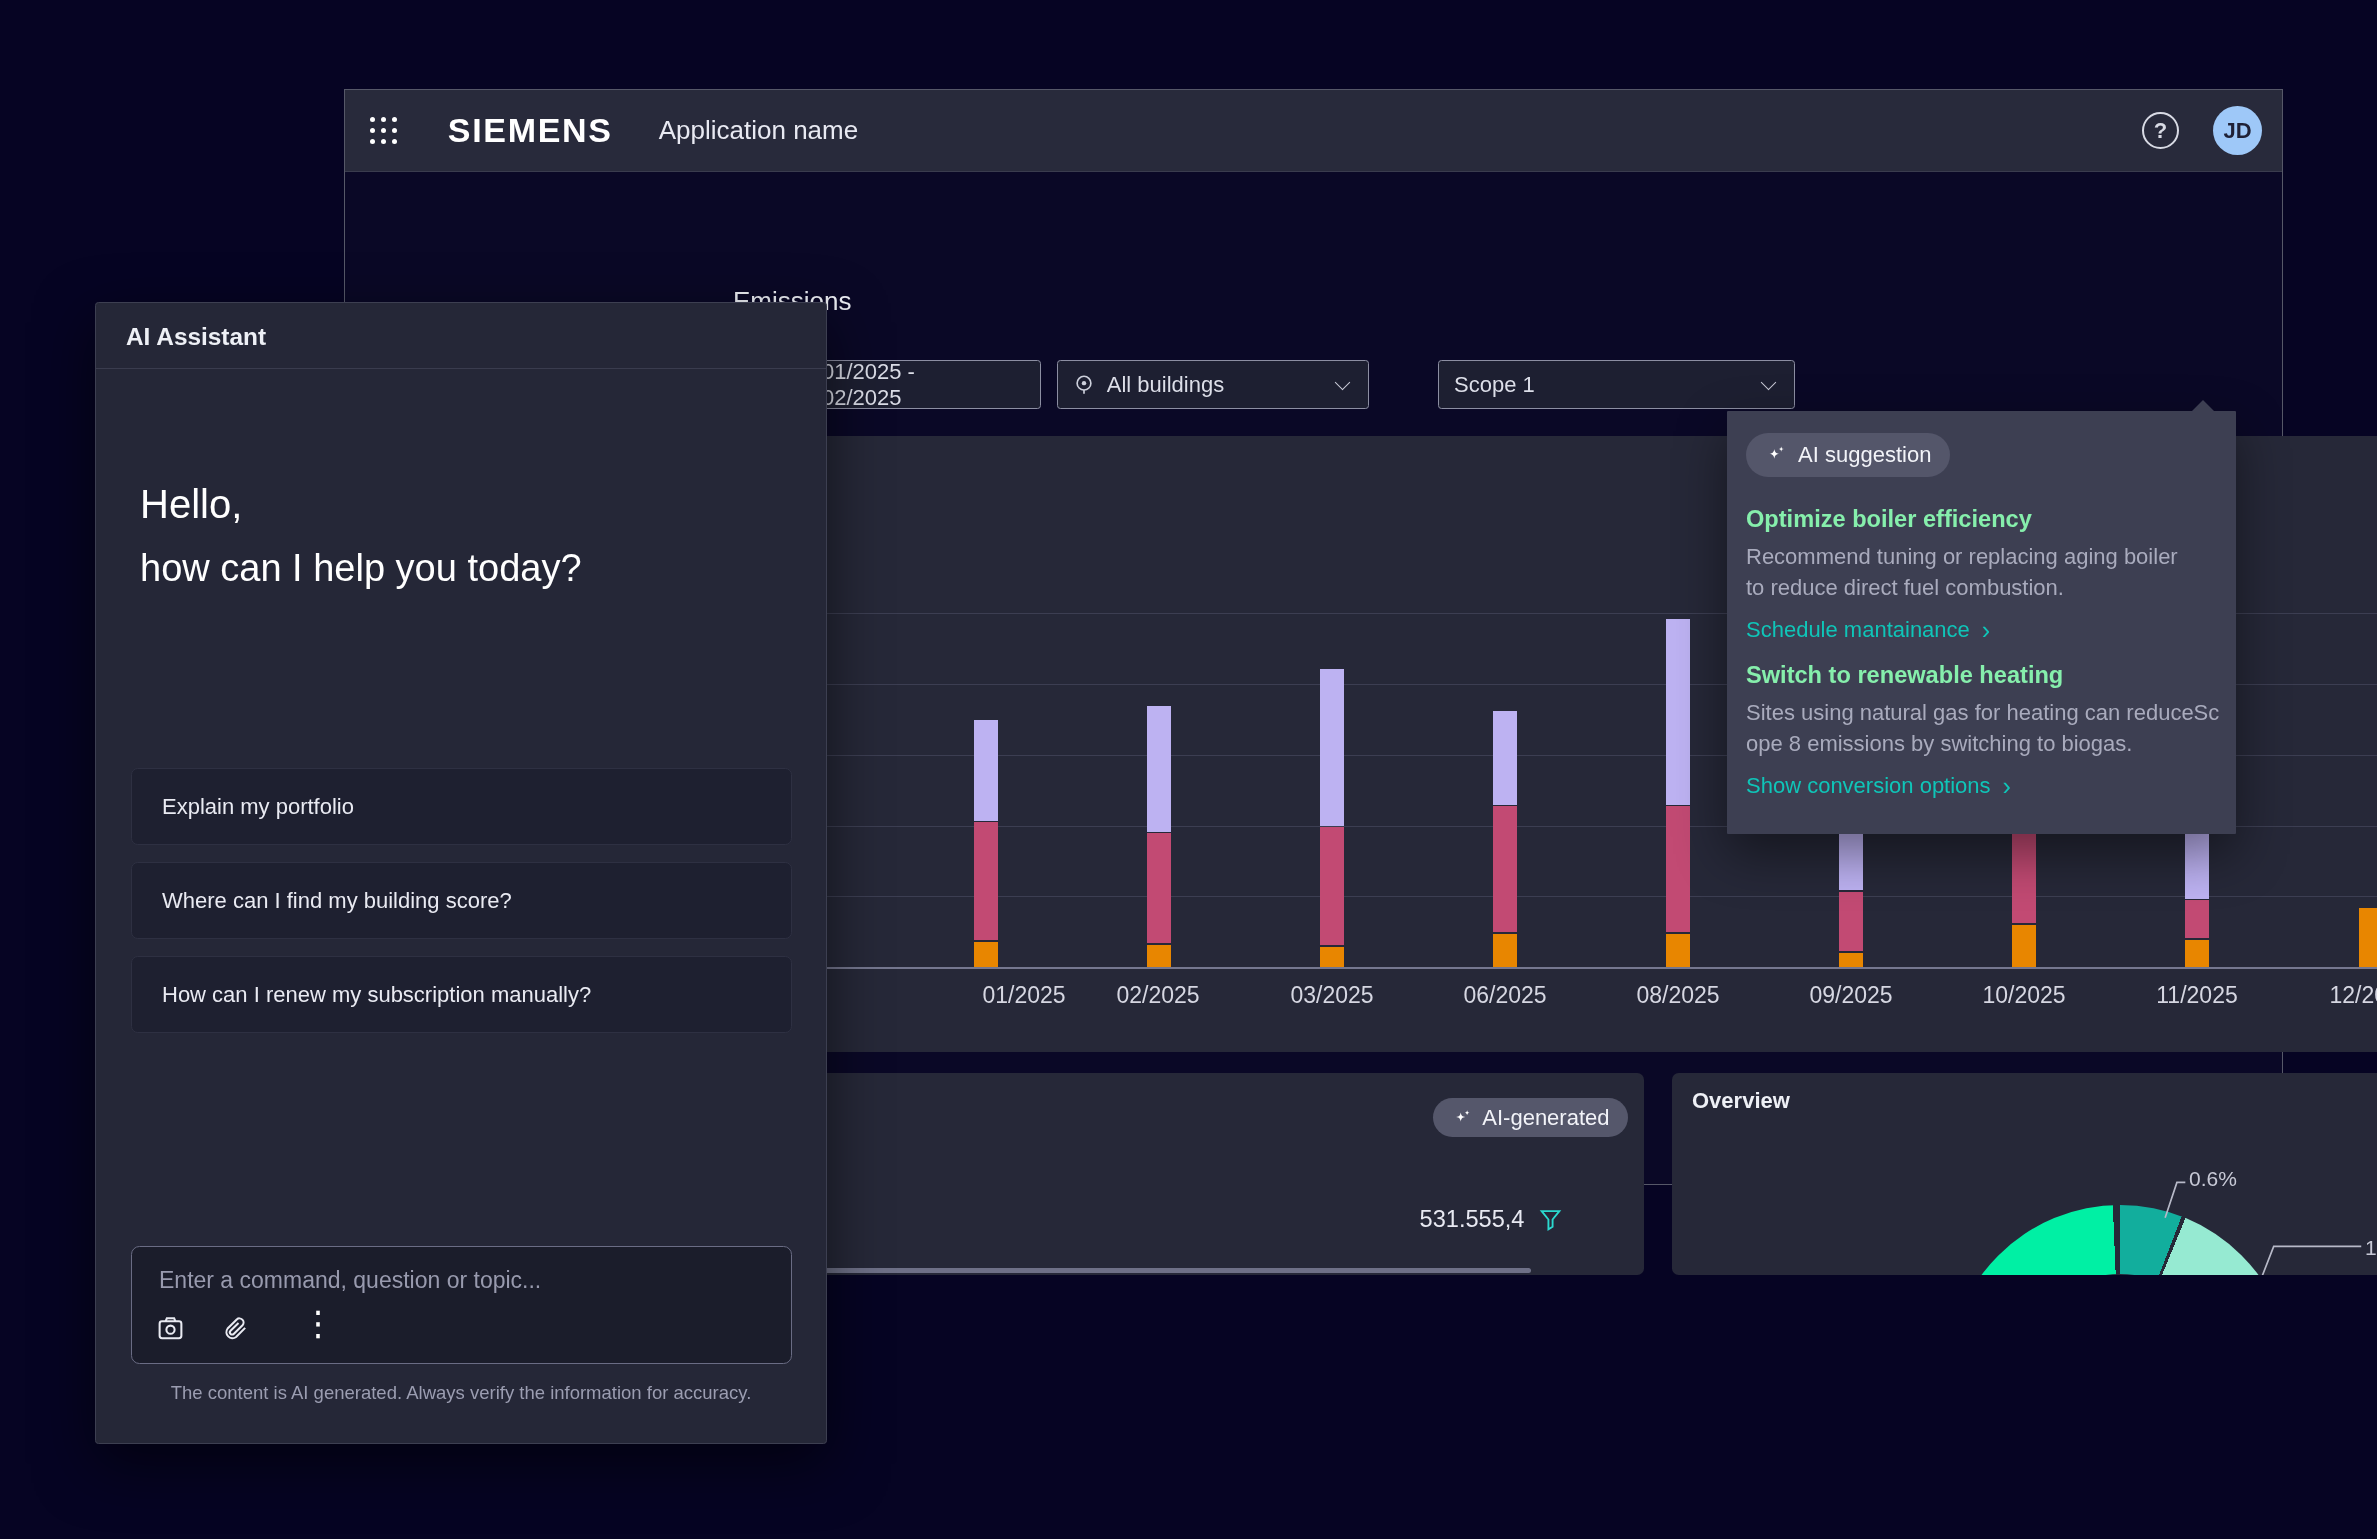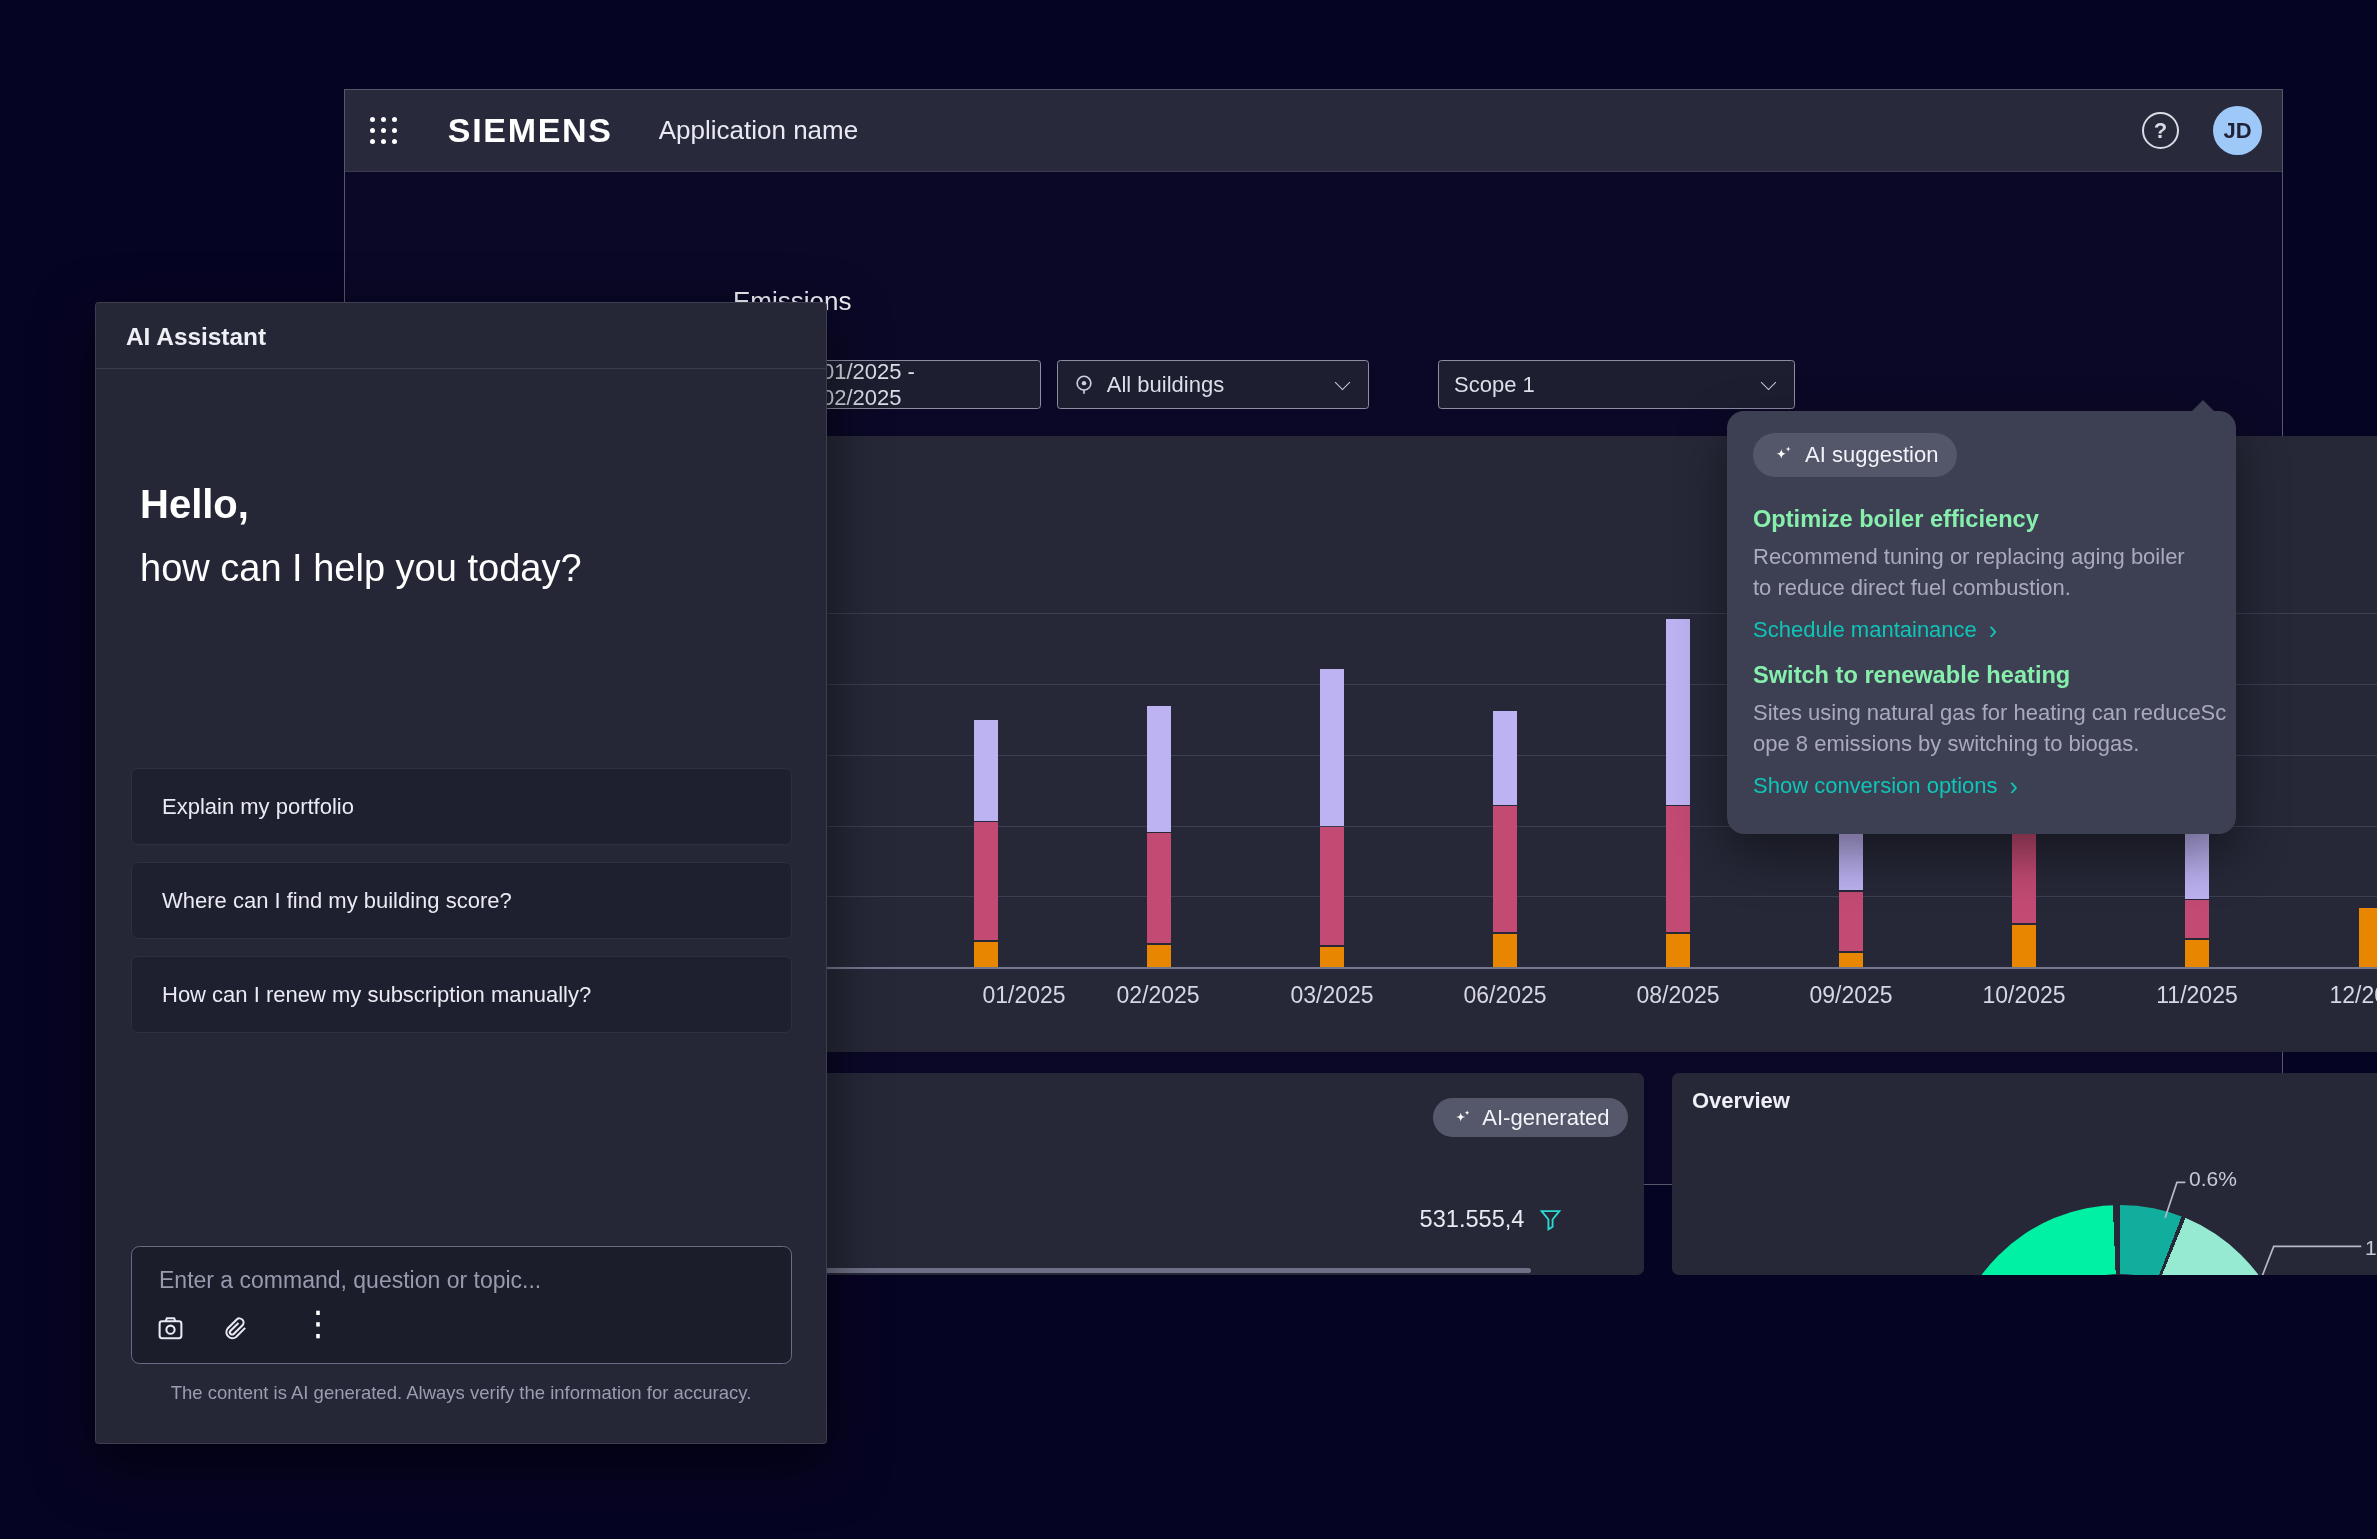--- a/index.html
+++ b/index.html
@@ -59,37 +59,37 @@
   .card-title{position:absolute;left:20px;top:15px;font-size:22px;font-weight:600;color:#eef0f6;}
   .donut{position:absolute;border-radius:50%;cursor:pointer;}
   .donut-hole{position:absolute;border-radius:50%;background:#262838;}
   .leader-svg{position:absolute;left:0;top:0;pointer-events:none;}
   .pie-label{position:absolute;font-size:21px;color:#c7c9d6;white-space:nowrap;}
   #pie-label-1{left:517px;top:94px;}
   #pie-label-2{left:693px;top:163px;}
 
   
   #ai-popup{position:absolute;left:1727px;top:411px;width:509px;height:423px;background:#3d3f52;
-    border-radius:17px;box-shadow:0 20px 51px rgba(0,0,0,.45);z-index:40;padding:22px 26px;}
+    border-radius:1px;box-shadow:0 20px 51px rgba(0,0,0,.45);z-index:40;padding:22px 19px;}
   #ai-popup .caret{position:absolute;top:-11px;left:465px;width:0;height:0;
     border-left:11.8px solid transparent;border-right:11.8px solid transparent;border-bottom:11.8px solid #3d3f52;}
   .pop-pill{display:inline-flex;align-items:center;gap:10px;height:44px;padding:0 18.5px;border-radius:22px;
     background:#54566a;color:#f2f3f8;font-size:22px;}
   .pop-title{margin-top:29px;font-size:23.6px;font-weight:700;color:#86efac;}
   .pop-body{margin-top:8.4px;font-size:22px;line-height:31px;color:#a9abbd;white-space:nowrap;}
   .pop-link{margin-top:13.5px;display:flex;align-items:center;gap:11.8px;font-size:22px;color:#0fc5b8;cursor:pointer;}
   .pop-link .arr{font-size:25px;line-height:22px;}
   .mt-big{margin-top:19px;}
 
   
   #ai-panel{position:absolute;left:95px;top:302px;width:732px;height:1142px;background:#252737;
     border:0.8px solid #3d3f51;border-radius:3.4px;box-shadow:0 20px 59px rgba(0,0,0,.55);z-index:60;}
   .panel-head{position:absolute;left:30px;top:20px;font-size:24.4px;font-weight:600;color:#eef0f6;}
   .panel-div{position:absolute;left:0;right:0;top:65px;height:0.8px;background:#3a3c4e;}
-  .hello1{position:absolute;left:44px;top:179px;font-size:40px;font-weight:700;color:#ffffff;}
+  .hello1{position:absolute;left:44px;top:179px;font-size:40px;font-weight:400;color:#ffffff;}
   .hello2{position:absolute;left:44px;top:244px;font-size:38px;font-weight:400;color:#ffffff;}
   .sugg-btn{position:absolute;left:35px;width:661px;height:77px;background:#1e2030;border:0.8px solid #2e3042;
     border-radius:6.7px;display:flex;align-items:center;padding-left:30px;font-size:22px;color:#e9eaf2;cursor:pointer;}
   #sugg-1{top:465px;} #sugg-2{top:559px;} #sugg-3{top:653px;}
   .input-box{position:absolute;left:35px;top:943px;width:661px;height:118px;background:#1b1d2b;
     border:0.8px solid #6a6c84;border-radius:8.4px;}
   .input-box input{position:absolute;left:25px;top:15px;width:607px;height:37px;background:transparent;
     border:none;outline:none;font-size:23px;color:#e9eaf2;}
   .input-box input::placeholder{color:#989aae;}
   .in-icon{position:absolute;top:67px;color:#e9eaf2;cursor:pointer;}

